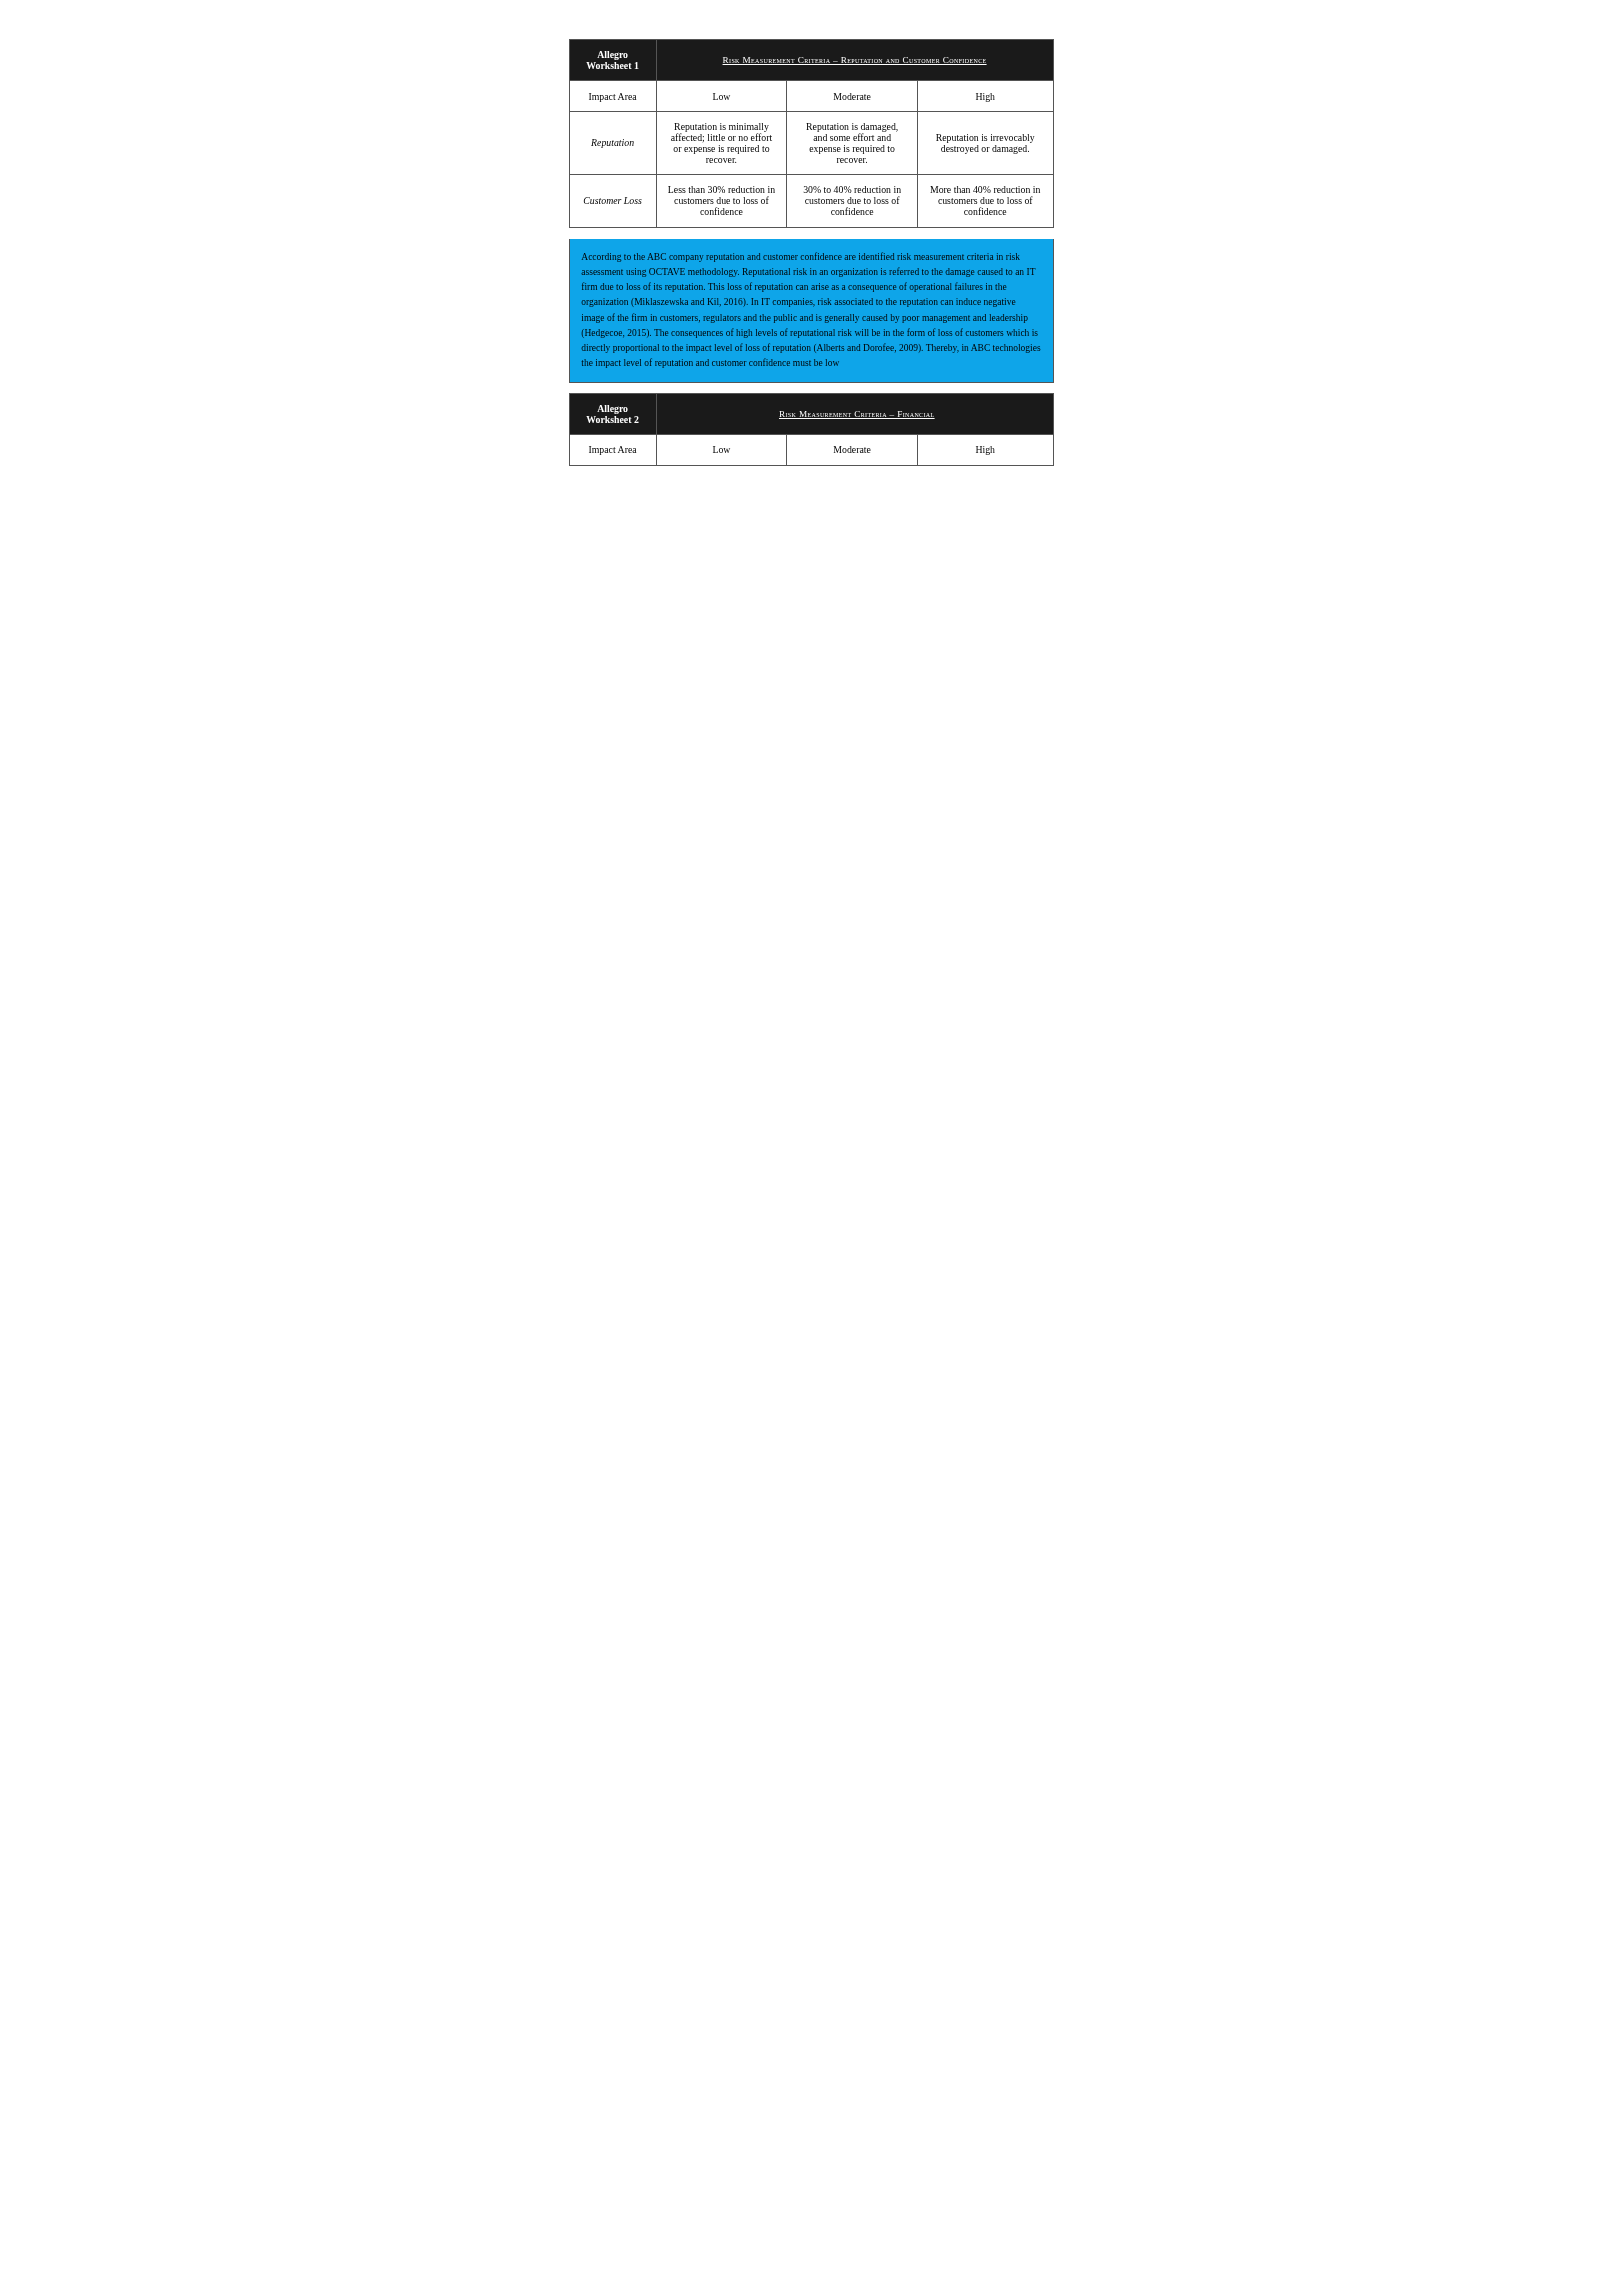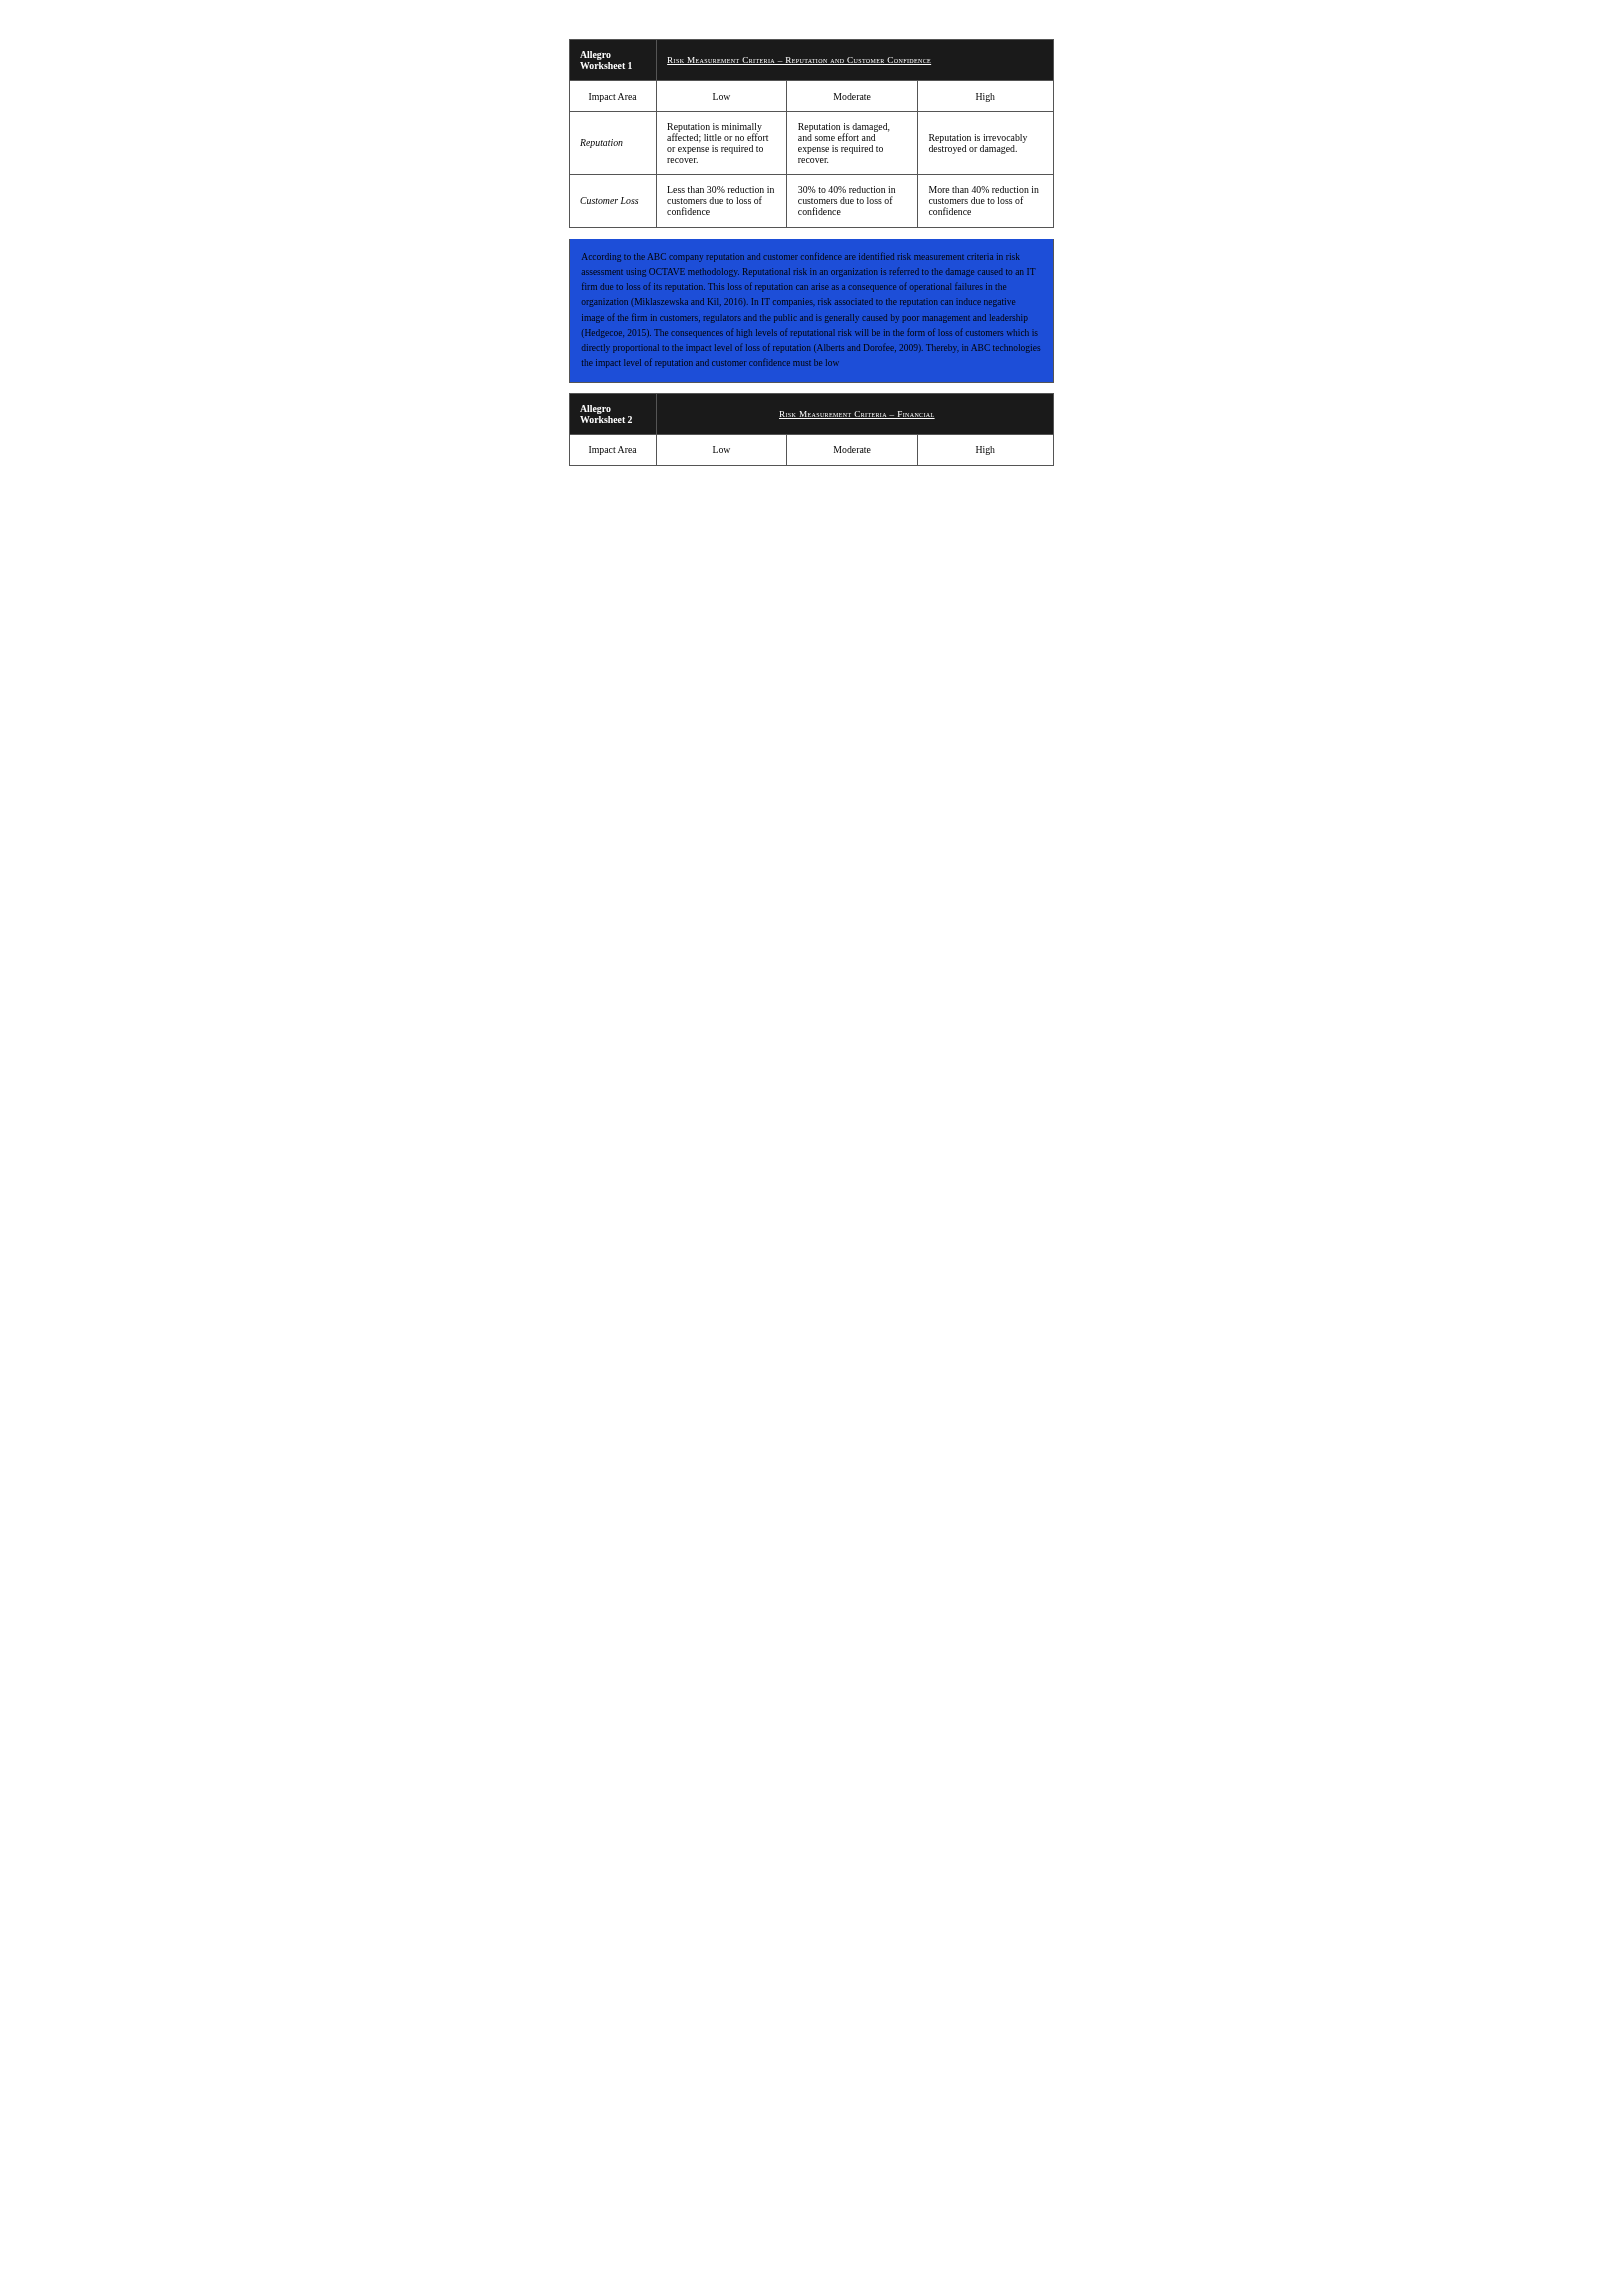--- a/index.html
+++ b/index.html
@@ -23,20 +23,21 @@
       border-collapse: collapse;
       border: 1px solid #555;
       margin-bottom: 11.8px;
     }
 
     .worksheet-table td,
     .worksheet-table th {
       border: 1px solid #555;
       padding: 9.2px 10.5px;
       vertical-align: middle;
+      text-align: center;
     }
 
     .header-row-title {
       background-color: #1a1a1a;
       color: #ffffff;
       font-weight: bold;
       font-size: 9.8px;
       padding: 7.9px 10.5px;
     }
 
@@ -69,21 +70,21 @@
       vertical-align: top;
       padding: 15.7px 10.5px;
     }
 
     .paragraph-section {
       border: 1px solid #555;
       border-top: none;
       padding: 10.5px 11.8px;
       font-size: 9.5px;
       line-height: 1.6;
-      background: #1d4ed8;
+      background: #0ea5e9;
       margin-bottom: 0;
     }
 
     .small-caps-header {
       font-variant: small-caps;
       font-size: 9.2px;
       letter-spacing: 0.04em;
       text-decoration: underline;
     }
   </style>

